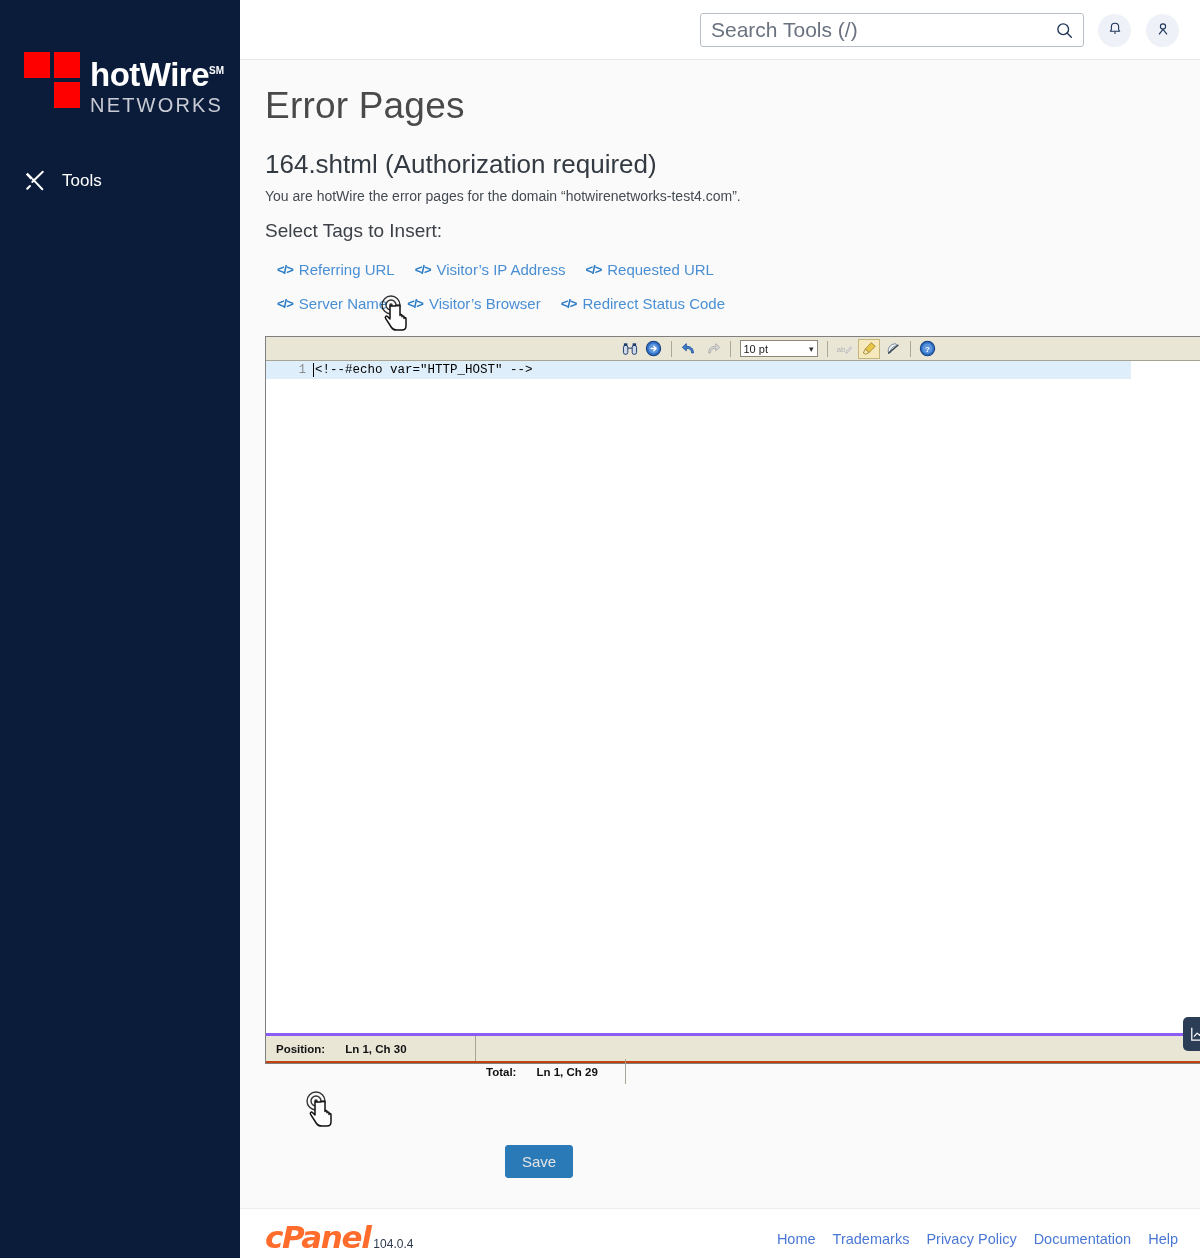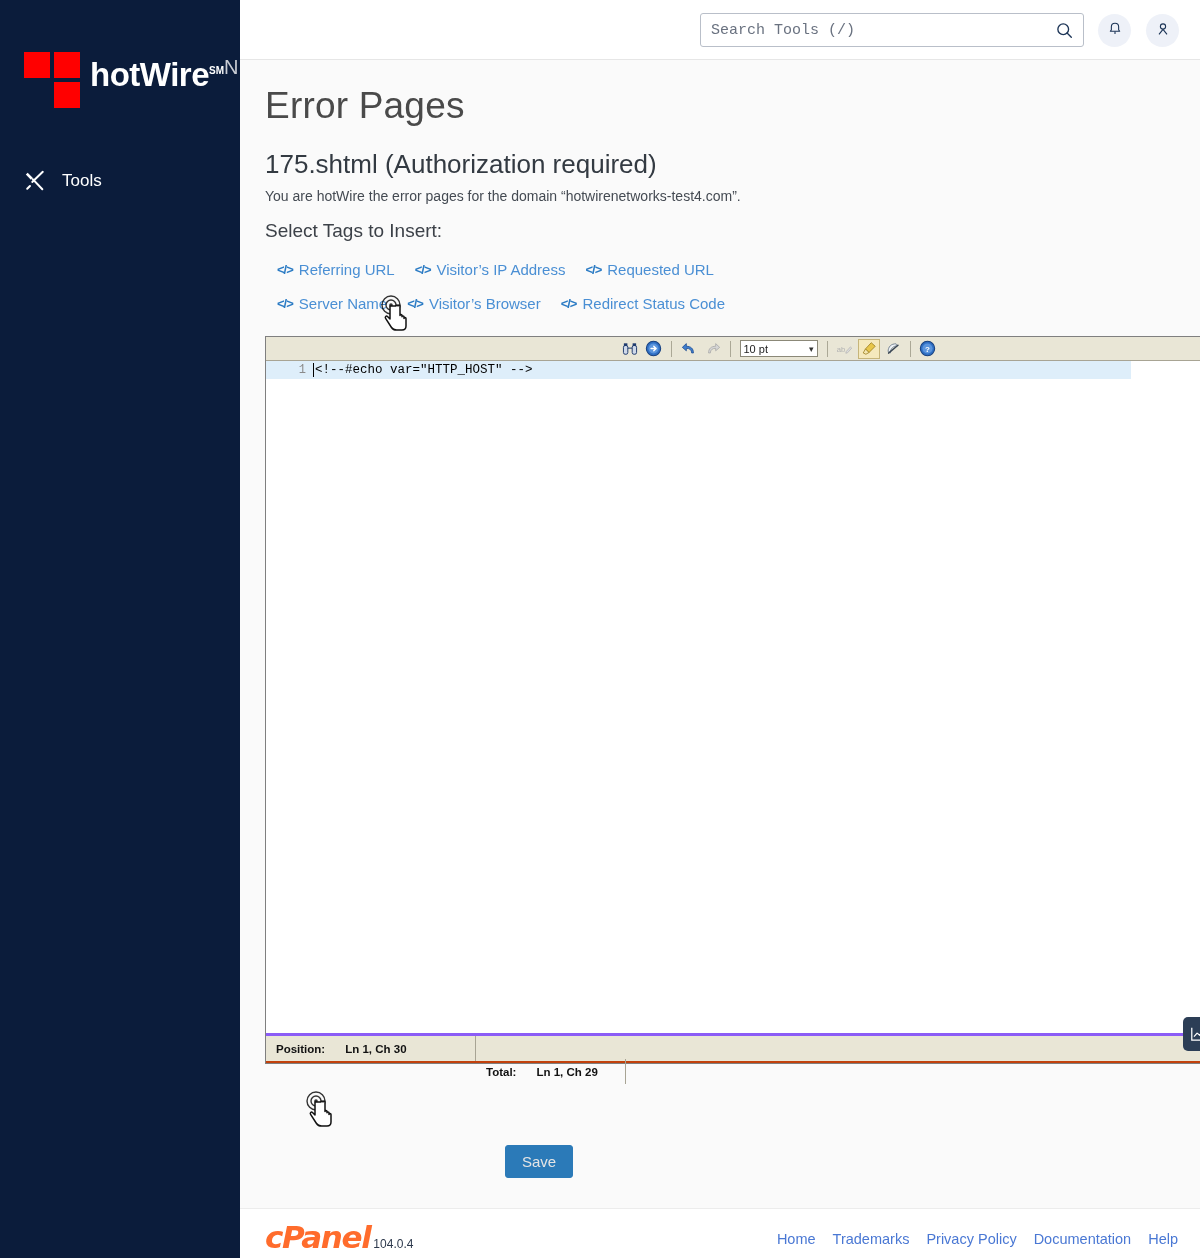--- a/index.html
+++ b/index.html
@@ -16,21 +16,21 @@
     position: absolute; left: 0; top: 0;
     width: 240px; height: 1258px;
     background: #0b1c3b;
   }
   .logo-wrap { position: absolute; left: 24px; top: 52px; display: flex; align-items: flex-start; }
   .logo-squares { position: relative; width: 60px; height: 58px; margin-right: 6px; }
   .sq { position: absolute; background: #ff0000; width: 26px; height: 26px; }
   .sq-a { left: 0; top: 0; }
   .sq-b { left: 30px; top: 0; }
   .sq-c { left: 30px; top: 30px; }
-  .logo-text { display: flex; flex-direction: row; padding-top: 2px; }
+  .logo-text { display: flex; flex-direction: column; padding-top: 2px; }
   .logo-hotwire {
     color: #ffffff; font-size: 33px; font-weight: 700; line-height: 34px;
     letter-spacing: -0.5px; position: relative; white-space: nowrap;
   }
   .logo-sm { font-size: 10px; vertical-align: super; font-weight: 700; letter-spacing: 0; }
   .logo-networks {
     color: #c9ccd4; font-size: 20px; font-weight: 400; line-height: 24px;
     letter-spacing: 2.2px; margin-top: 1px;
   }
   .nav-item {
@@ -46,22 +46,22 @@
     position: absolute; left: 240px; top: 0; width: 960px; height: 60px;
     background: #ffffff; border-bottom: 1px solid #e6e6e6;
   }
   .search-box {
     position: absolute; left: 460px; top: 13px; width: 384px; height: 34px;
     border: 1px solid #b9bfc9; border-radius: 3px; background: #fff;
     display: flex; align-items: center;
   }
   .search-input {
     border: none; outline: none; background: transparent;
-    font-size: 15px; color: #701a75; padding: 0 8px 0 10px;
-    flex: 1; font-family: Liberation Mono, monospace;
+    font-size: 21px; color: #701a75; padding: 0 8px 0 10px;
+    flex: 1; font-family: Liberation Sans, sans-serif;
   }
   .search-input::placeholder { color: #6a7280; }
   .search-icon-btn {
     width: 38px; height: 32px; display: flex; align-items: center; justify-content: center;
     background: transparent; border: none; cursor: pointer;
   }
   .hdr-circle {
     position: absolute; top: 14px; width: 33px; height: 33px; border-radius: 50%;
     background: #eef1f8; display: flex; align-items: center; justify-content: center;
     cursor: pointer;
@@ -258,21 +258,21 @@
       <svg width="16" height="16" viewBox="0 0 22 22">
         <circle cx="11" cy="7.5" r="3.6" fill="none" stroke="#1d3557" stroke-width="1.5"></circle>
         <path d="M5.5 18.5 L11 11.5 L16.5 18.5" fill="none" stroke="#1d3557" stroke-width="1.5" stroke-linejoin="round"></path>
       </svg>
     </span>
   </div>
 </div>
 
 <div id="main">
   <h1 class="page-title">Error Pages</h1>
-  <h2 class="sub-title">175.shtml (Authorization required)</h2>
+  <h2 class="sub-title">164.shtml (Authorization required)</h2>
   <p class="domain-line">You are hotWire the error pages for the domain “hotwirenetworks-test4.com”.</p>
   <div class="select-tags">Select Tags to Insert:</div>
 
   <div class="tag-rows">
     <div class="tag-row tag-pad-1">
       <a class="tag-link">
         <span class="code-ico">&lt;/&gt;</span>
         <span>Referring URL</span>
       </a>
       <a class="tag-link">

